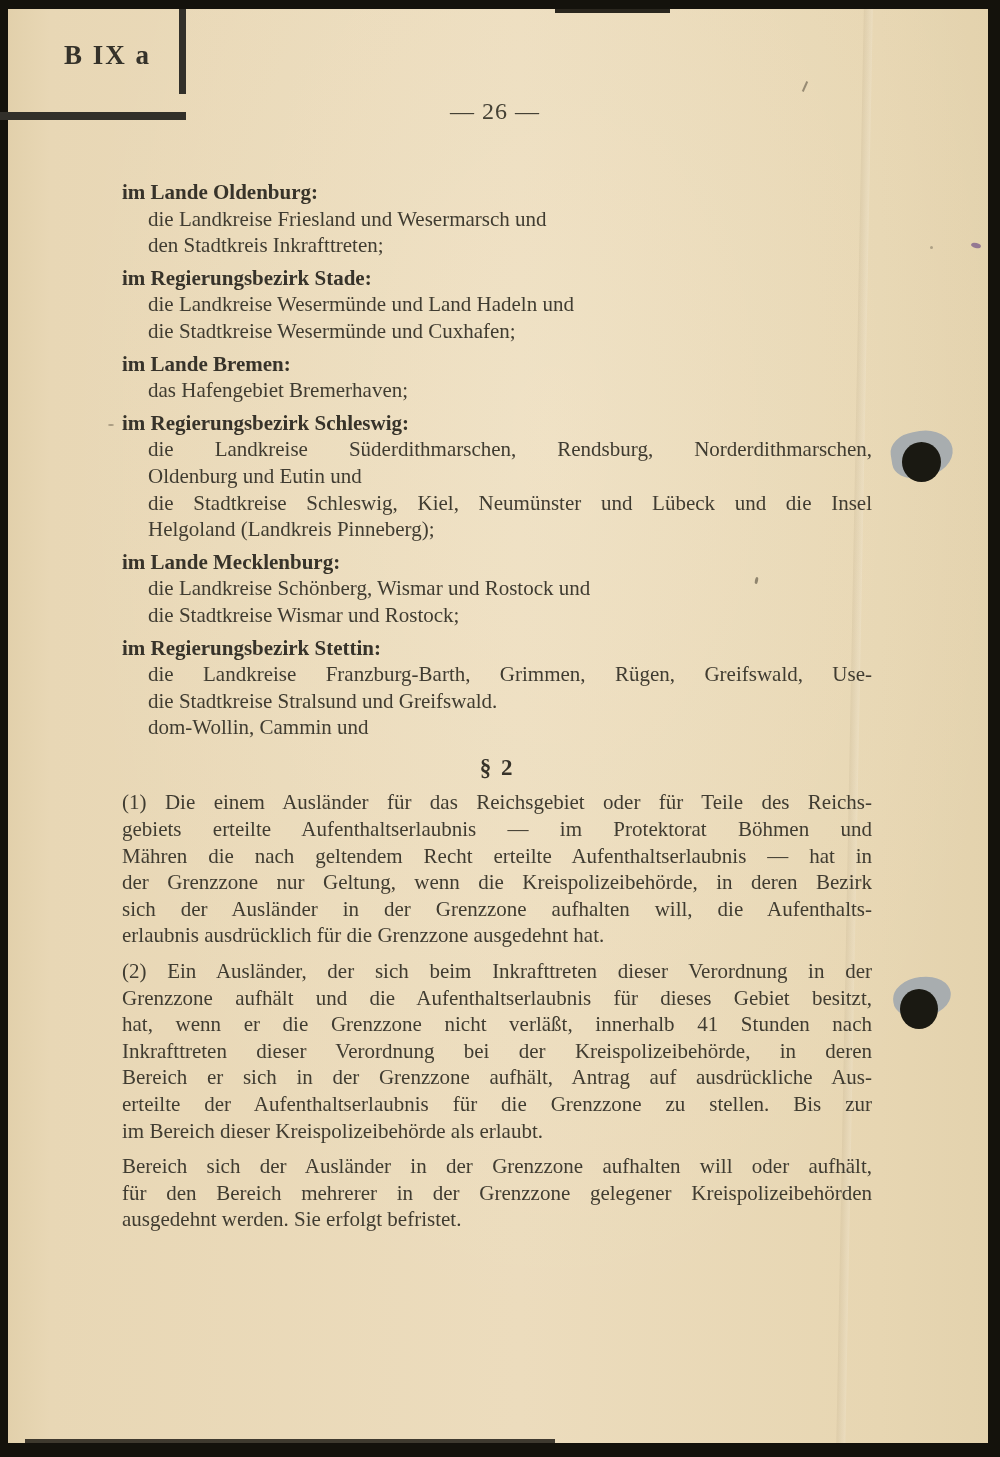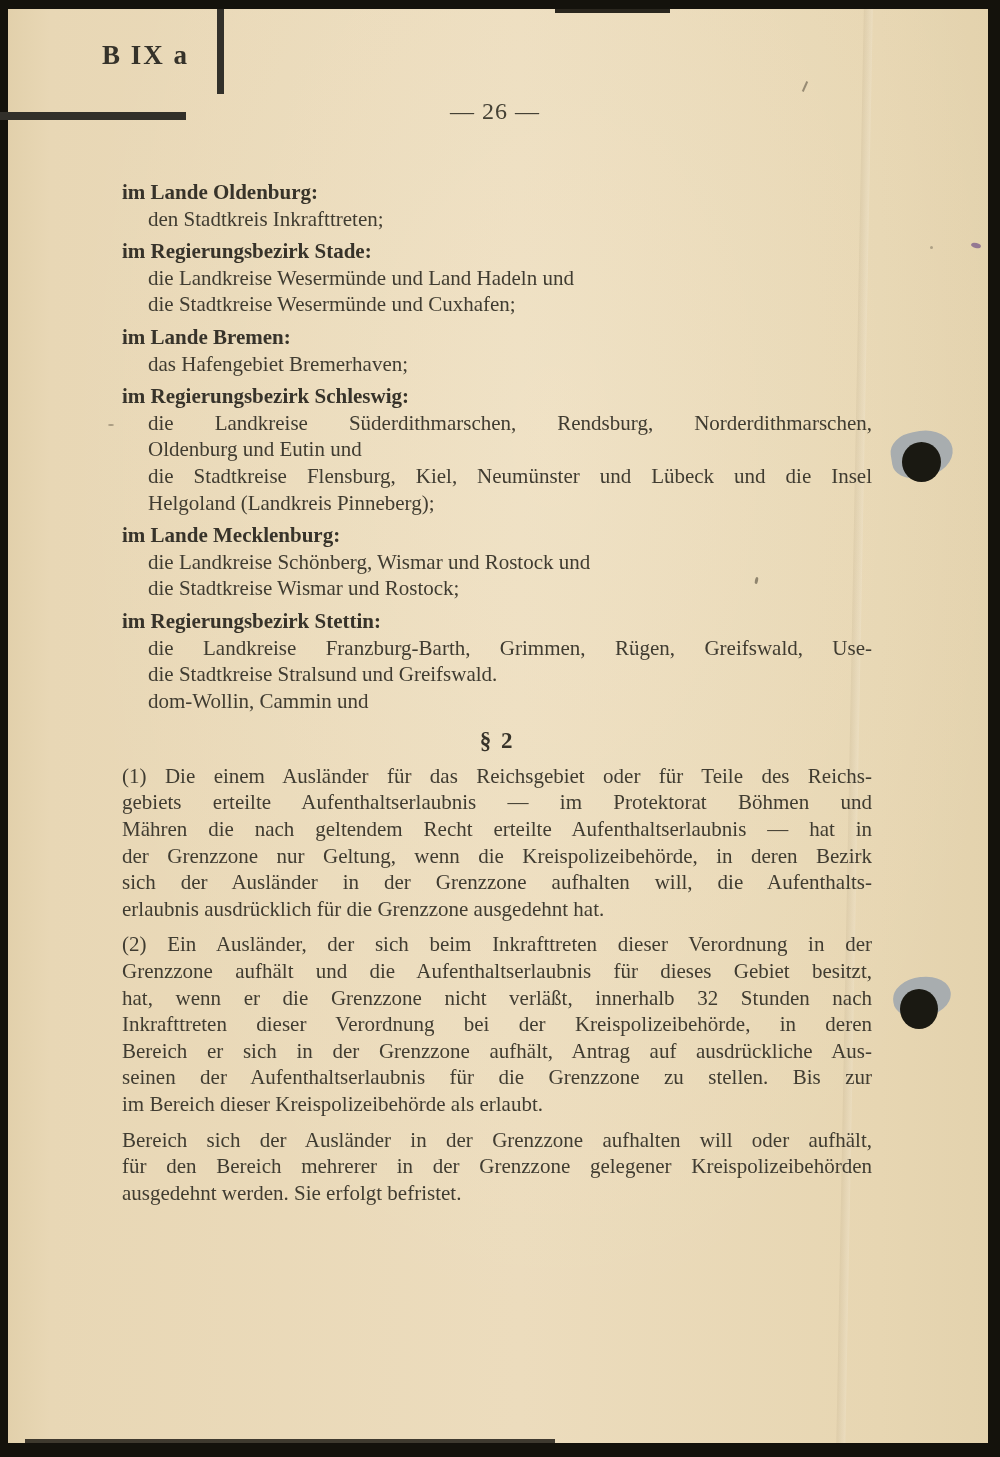--- a/index.html
+++ b/index.html
@@ -31,21 +31,21 @@
   
   .crease{
     position:absolute;left:850px;top:-10px;width:9px;height:1480px;
     background:linear-gradient(90deg, rgba(90,70,40,0.07), rgba(255,255,255,0.14));
     transform:rotate(1.1deg);
   }
   
   .corner-box{
     position:absolute;left:8px;top:9px;width:171px;height:85px;
     border-right:7px solid var(--rule);
-    display:flex;align-items:center;justify-content:center;padding-left:38px;
+    display:flex;align-items:center;justify-content:center;
   }
   .corner-label{
     font-weight:bold;font-size:27px;letter-spacing:2px;color:#35322a;
     transform:translate(14px,4px);
   }
   .box-underline{position:absolute;left:0;top:112px;width:186px;height:8px;background:var(--rule);}
   
   .page-number{
     position:absolute;left:380px;top:98px;width:230px;
     text-align:center;font-size:24px;letter-spacing:1px;color:#454135;
@@ -92,36 +92,37 @@
     <span class="corner-label">B IX a</span>
   </div>
   <div class="box-underline"></div>
 
   <div class="page-number">— 26 —</div>
 
   <div class="content">
     <div>
         <div class="section">
           <div class="sec-heading">im Lande Oldenburg:</div>
+          <div class="sec-line">die Landkreise Friesland und Wesermarsch und</div>
           <div class="sec-line">den Stadtkreis Inkrafttreten;</div>
         </div>
         <div class="section">
           <div class="sec-heading">im Regierungsbezirk Stade:</div>
           <div class="sec-line">die Landkreise Wesermünde und Land Hadeln und</div>
           <div class="sec-line">die Stadtkreise Wesermünde und Cuxhafen;</div>
         </div>
         <div class="section">
           <div class="sec-heading">im Lande Bremen:</div>
           <div class="sec-line">das Hafengebiet Bremerhaven;</div>
         </div>
         <div class="section">
           <div class="sec-heading">im Regierungsbezirk Schleswig:</div>
           <div class="sec-line j">die Landkreise Süderdithmarschen, Rendsburg, Norderdithmarschen,</div>
           <div class="sec-line">Oldenburg und Eutin und</div>
-          <div class="sec-line j">die Stadtkreise Flensburg, Kiel, Neumünster und Lübeck und die Insel</div>
+          <div class="sec-line j">die Stadtkreise Schleswig, Kiel, Neumünster und Lübeck und die Insel</div>
           <div class="sec-line">Helgoland (Landkreis Pinneberg);</div>
         </div>
         <div class="section">
           <div class="sec-heading">im Lande Mecklenburg:</div>
           <div class="sec-line">die Landkreise Schönberg, Wismar und Rostock und</div>
           <div class="sec-line">die Stadtkreise Wismar und Rostock;</div>
         </div>
         <div class="section">
           <div class="sec-heading">im Regierungsbezirk Stettin:</div>
           <div class="sec-line j">die Landkreise Franzburg-Barth, Grimmen, Rügen, Greifswald, Use-</div>
@@ -135,24 +136,24 @@
           <div class="pline j">(1)  Die einem Ausländer für das Reichsgebiet oder für Teile des Reichs-</div>
           <div class="pline j">gebiets erteilte Aufenthaltserlaubnis — im Protektorat Böhmen und</div>
           <div class="pline j">Mähren die nach geltendem Recht erteilte Aufenthaltserlaubnis — hat in</div>
           <div class="pline j">der Grenzzone nur Geltung, wenn die Kreispolizeibehörde, in deren Bezirk</div>
           <div class="pline j">sich der Ausländer in der Grenzzone aufhalten will, die Aufenthalts-</div>
           <div class="pline">erlaubnis ausdrücklich für die Grenzzone ausgedehnt hat.</div>
         </div>
         <div class="para">
           <div class="pline j">(2)  Ein Ausländer, der sich beim Inkrafttreten dieser Verordnung in der</div>
           <div class="pline j">Grenzzone aufhält und die Aufenthaltserlaubnis für dieses Gebiet besitzt,</div>
-          <div class="pline j">hat, wenn er die Grenzzone nicht verläßt, innerhalb 32 Stunden nach</div>
+          <div class="pline j">hat, wenn er die Grenzzone nicht verläßt, innerhalb 41 Stunden nach</div>
           <div class="pline j">Inkrafttreten dieser Verordnung bei der Kreispolizeibehörde, in deren</div>
           <div class="pline j">Bereich er sich in der Grenzzone aufhält, Antrag auf ausdrückliche Aus-</div>
-          <div class="pline j">seinen der Aufenthaltserlaubnis für die Grenzzone zu stellen. Bis zur</div>
+          <div class="pline j">erteilte der Aufenthaltserlaubnis für die Grenzzone zu stellen. Bis zur</div>
           <div class="pline">im Bereich dieser Kreispolizeibehörde als erlaubt.</div>
         </div>
         <div class="para">
           <div class="pline j">Bereich sich der Ausländer in der Grenzzone aufhalten will oder aufhält,</div>
           <div class="pline j">für den Bereich mehrerer in der Grenzzone gelegener Kreispolizeibehörden</div>
           <div class="pline">ausgedehnt werden. Sie erfolgt befristet.</div>
         </div>
       </div>
   </div>
 

